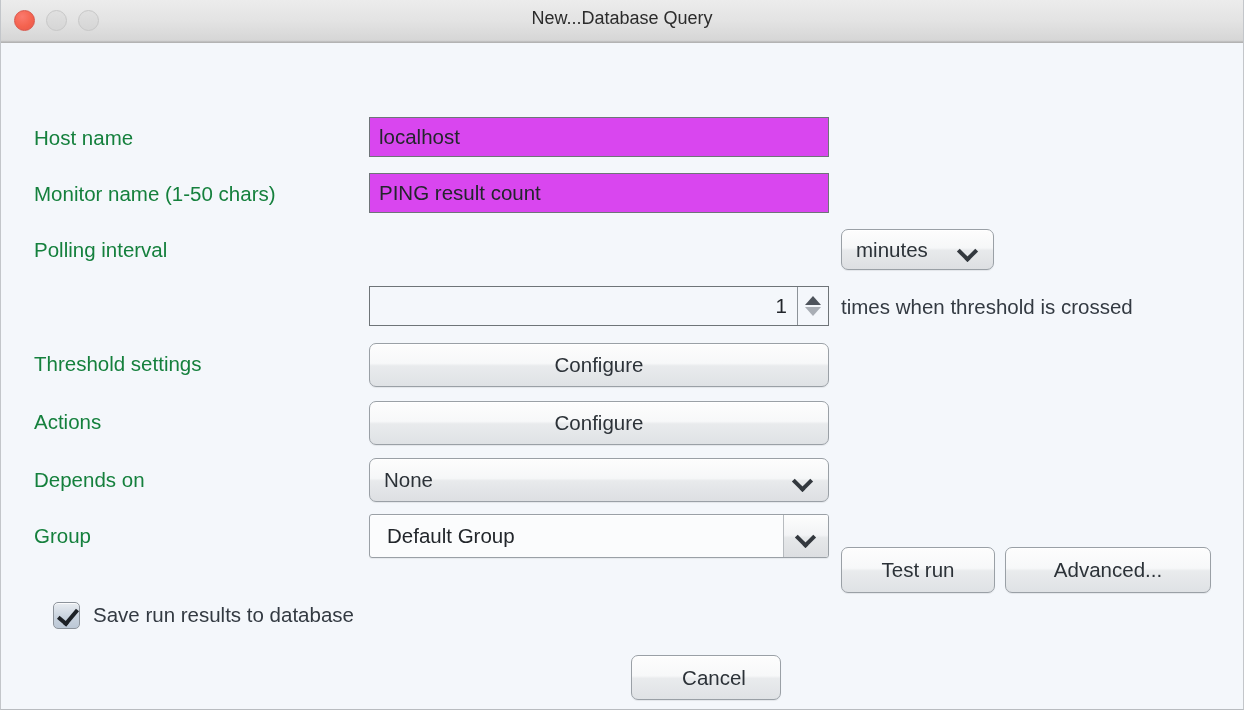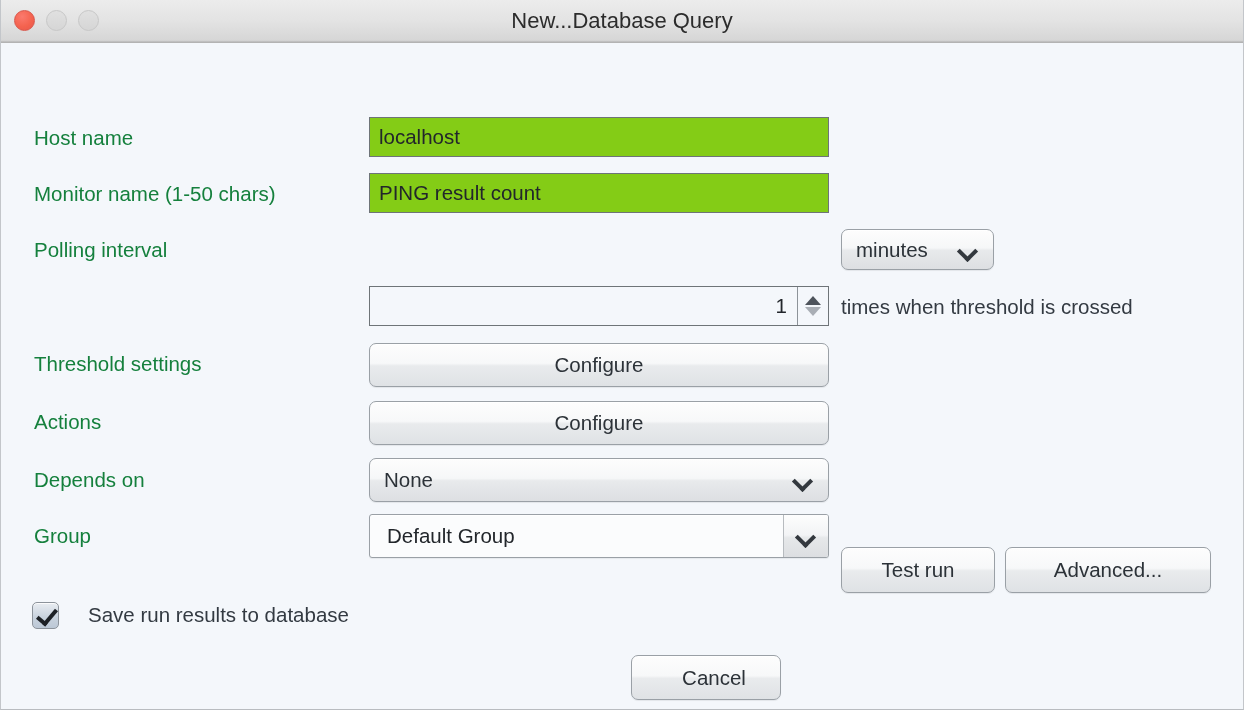--- a/index.html
+++ b/index.html
@@ -54,21 +54,21 @@
   .light.inactive {
     background: linear-gradient(to bottom, #e0e0e0, #d6d6d6);
     border: 1px solid #c7c7c7;
   }
   .title-text {
     position: absolute;
     left: 0;
     right: 0;
     top: 8px;
     text-align: center;
-    font-size: 22px;
+    font-size: 18px;
     color: #2c2c2c;
     letter-spacing: 0px;
   }
 
   
   .body {
     position: relative;
     height: 666px;
   }
 
@@ -80,21 +80,21 @@
     white-space: nowrap;
   }
 
   
   .textinput {
     position: absolute;
     left: 368px;
     width: 460px;
     height: 40px;
     box-sizing: border-box;
-    background: #84cc16;
+    background: #d946ef;
     border: 1px solid #6e7478;
     font-size: 20.5px;
     color: #22262b;
     padding: 0 9px;
     line-height: 38px;
     white-space: nowrap;
     overflow: hidden;
     font-family: "Liberation Sans", sans-serif;
   }
   .caret {
@@ -334,21 +334,21 @@
     </div>
 
     <div class="label" style="top:481px;">Group</div>
     <div class="combobox" style="left:368px; top:471px; width:460px; height:44px;">
       <span class="combobox-label">Default Group</span>
       <span class="combobox-arrowbox">
         <span class="chevron"></span>
       </span>
     </div>
 
-    <div class="checkrow" style="left:31px; top:512px; height:120px;gap:16px;">
+    <div class="checkrow" style="left:52px; top:512px; height:120px;">
       <span class="checkbox">
         <span class="checkmark"></span>
       </span>
       <span class="checkbox-label">Save run results to database</span>
     </div>
 
     <div class="btn" style="left:840px; top:504px; width:154px; height:46px;">
         <span>Test run</span>
       </div>
     <div class="btn" style="left:1004px; top:504px; width:206px; height:46px;">

